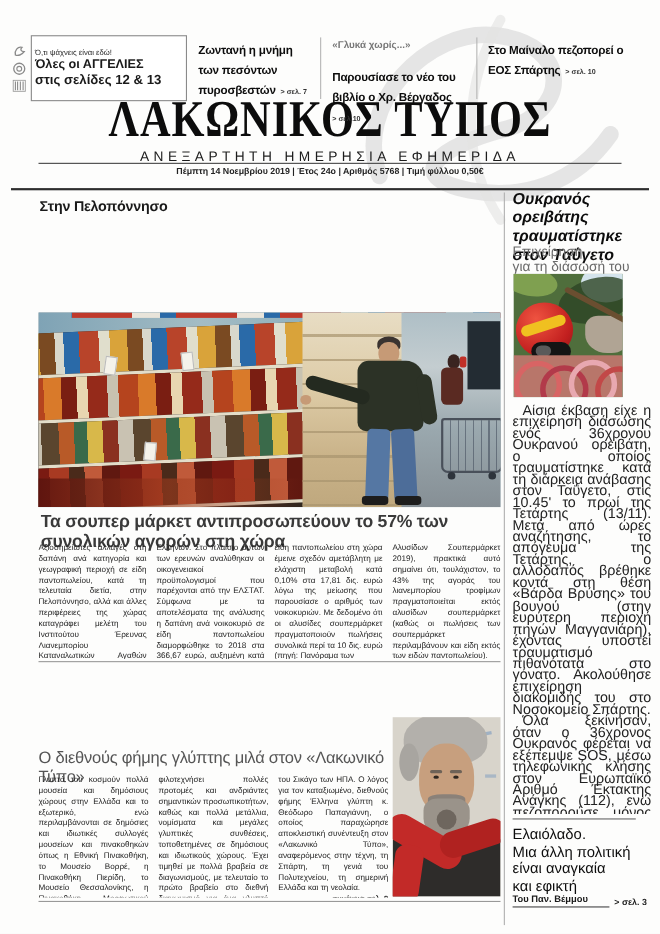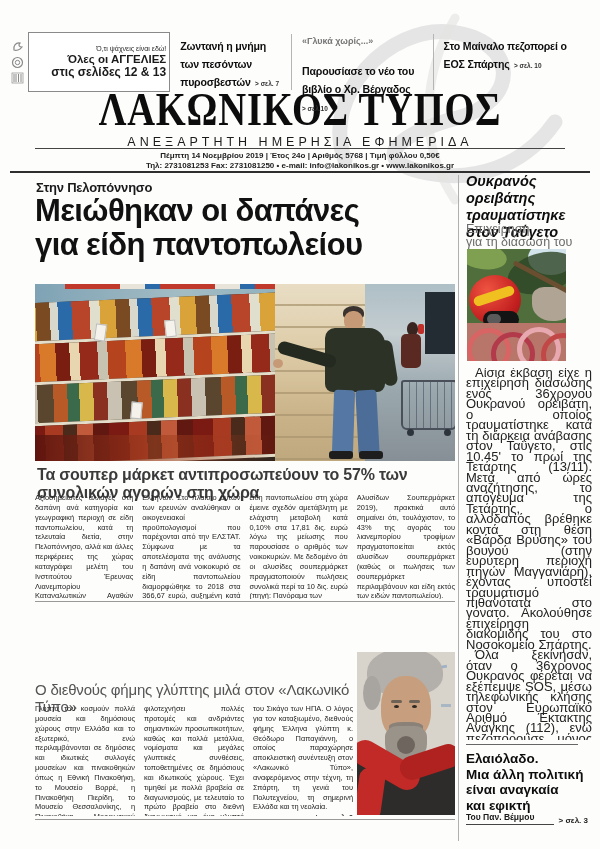--- a/index.html
+++ b/index.html
@@ -7,21 +7,21 @@
         font-family:"Liberation Sans",sans-serif;color:#1a1a1a;overflow:hidden;}
   .pl{white-space:pre-line;}
 
   
   .flourish{position:absolute;left:305px;top:10px;z-index:0;opacity:.8;}
 
   
   .topstrip{position:absolute;top:32px;left:8px;right:8px;height:60px;display:flex;align-items:stretch;z-index:2;}
   .marks{width:20px;display:flex;flex-direction:column;align-items:center;justify-content:center;gap:3px;}
   .classbox{width:144px;border:1.5px solid #8a8a8a;background:rgba(255,255,255,.85);
-            display:flex;flex-direction:column;align-items:flex-end;justify-content:center;text-align:center;padding:2px 3px;box-sizing:border-box;}
+            display:flex;flex-direction:column;align-items:flex-start;justify-content:center;text-align:center;padding:2px 3px;box-sizing:border-box;}
   .cb1{font-size:7px;color:#222;}
   .cb2{font-size:11.5px;font-weight:bold;margin-top:1px;}
   .cb3{font-size:12px;font-weight:bold;}
   .teaser{padding:4px 8px 0 10px;box-sizing:border-box;}
   .t1{width:122px;}
   .t2{width:142px;}
   .t3{width:160px;}
   .t-pre{font-size:9px;font-weight:bold;color:#777;margin-bottom:15px;}
   .t-title{font-weight:bold;font-size:10.6px;line-height:1.14;color:#0d0d0d;letter-spacing:-.2px;}
   .t-page{font-size:6.5px;font-weight:bold;color:#333;white-space:nowrap;}
@@ -57,21 +57,21 @@
            grid-template-columns:repeat(3,1fr);gap:9px;overflow:hidden;}
   .rule4{position:absolute;top:819px;left:35px;width:420px;height:1px;background:#999;}
 
   
   .raildiv{position:absolute;left:458px;top:175px;bottom:8px;width:1px;background:#b0b0b0;}
   .r-head{position:absolute;top:173px;left:466px;width:128px;font-size:14.5px;line-height:17px;font-weight:bold;color:#0d0d0d;font-style:italic;}
   .r-sub{position:absolute;top:223px;left:466px;width:128px;font-size:12.5px;line-height:13px;color:#6a6a6a;}
   .r-body{position:absolute;top:368px;left:466px;width:126px;height:372px;overflow:hidden;}
   .r-body p{margin:0;font-size:13px;line-height:10.45px;text-align:justify;color:#222;text-indent:9px;}
   .rule5{position:absolute;top:744px;left:466px;width:112px;height:1px;background:#666;}
-  .op-title{position:absolute;top:751px;left:466px;width:126px;font-size:13.5px;line-height:15.5px;font-weight:bold;color:#0d0d0d;}
+  .op-title{position:absolute;top:751px;left:466px;width:126px;font-size:13.5px;line-height:15.5px;font-weight:normal;color:#0d0d0d;}
   .op-row{position:absolute;top:812px;left:466px;width:122px;display:flex;align-items:flex-end;}
   .op-author{flex:1;font-size:8.5px;font-weight:bold;border-bottom:1px solid #444;padding-bottom:2px;}
   .op-page{font-size:8px;font-weight:bold;margin-left:4px;}
 
   
   .photo-super{position:absolute;top:284px;left:35px;width:420px;height:177px;overflow:hidden;background:#8fa3ab;}
   .ps-ceiling{position:absolute;top:0;left:0;right:0;height:26px;
       background:linear-gradient(90deg,#7fa3b5,#a3bcc4 35%,#8fb0bc 60%,#9dbcc6);}
   .ps-redtop{position:absolute;top:0;left:30px;right:0;height:5px;
       background:repeating-linear-gradient(90deg,#c0392b 0 55px,#e8e4da 55px 80px,#2a6aa8 80px 95px);}
@@ -195,26 +195,23 @@
       <span class="t-page">&gt; σελ. 10</span>
     </div>
   </div>
 
   <div class="masthead">
     <div class="mh-title">ΛΑΚΩΝΙΚΟΣ ΤΥΠΟΣ</div>
     <div class="mh-sub">ΑΝΕΞΑΡΤΗΤΗ ΗΜΕΡΗΣΙΑ ΕΦΗΜΕΡΙΔΑ</div>
   </div>
   <div class="rule1"></div>
   <div class="mh-date">Πέμπτη 14 Νοεμβρίου 2019 | Έτος 24ο | Αριθμός 5768 | Τιμή φύλλου 0,50€</div>
-  <div class="mh-contact">Τηλ: 2731081253 Fax: 2731081250 • e-mail: info@lakonikos.gr • www.lakonikos.gr</div>
   <div class="rule2"></div>
 
   <div class="ld-kicker">Στην Πελοπόννησο</div>
-  <div class="ld-head pl">Μειώθηκαν οι δαπάνες
-για είδη παντοπωλείου</div>
 
   <div class="photo-super">
     <div class="ps-ceiling"></div>
       <div class="ps-redtop"></div>
     <div class="ps-shelfL">
       <div class="ps-row"></div>
         <div class="ps-row"></div>
         <div class="ps-row"></div>
         <div class="ps-row"></div>
     </div>

